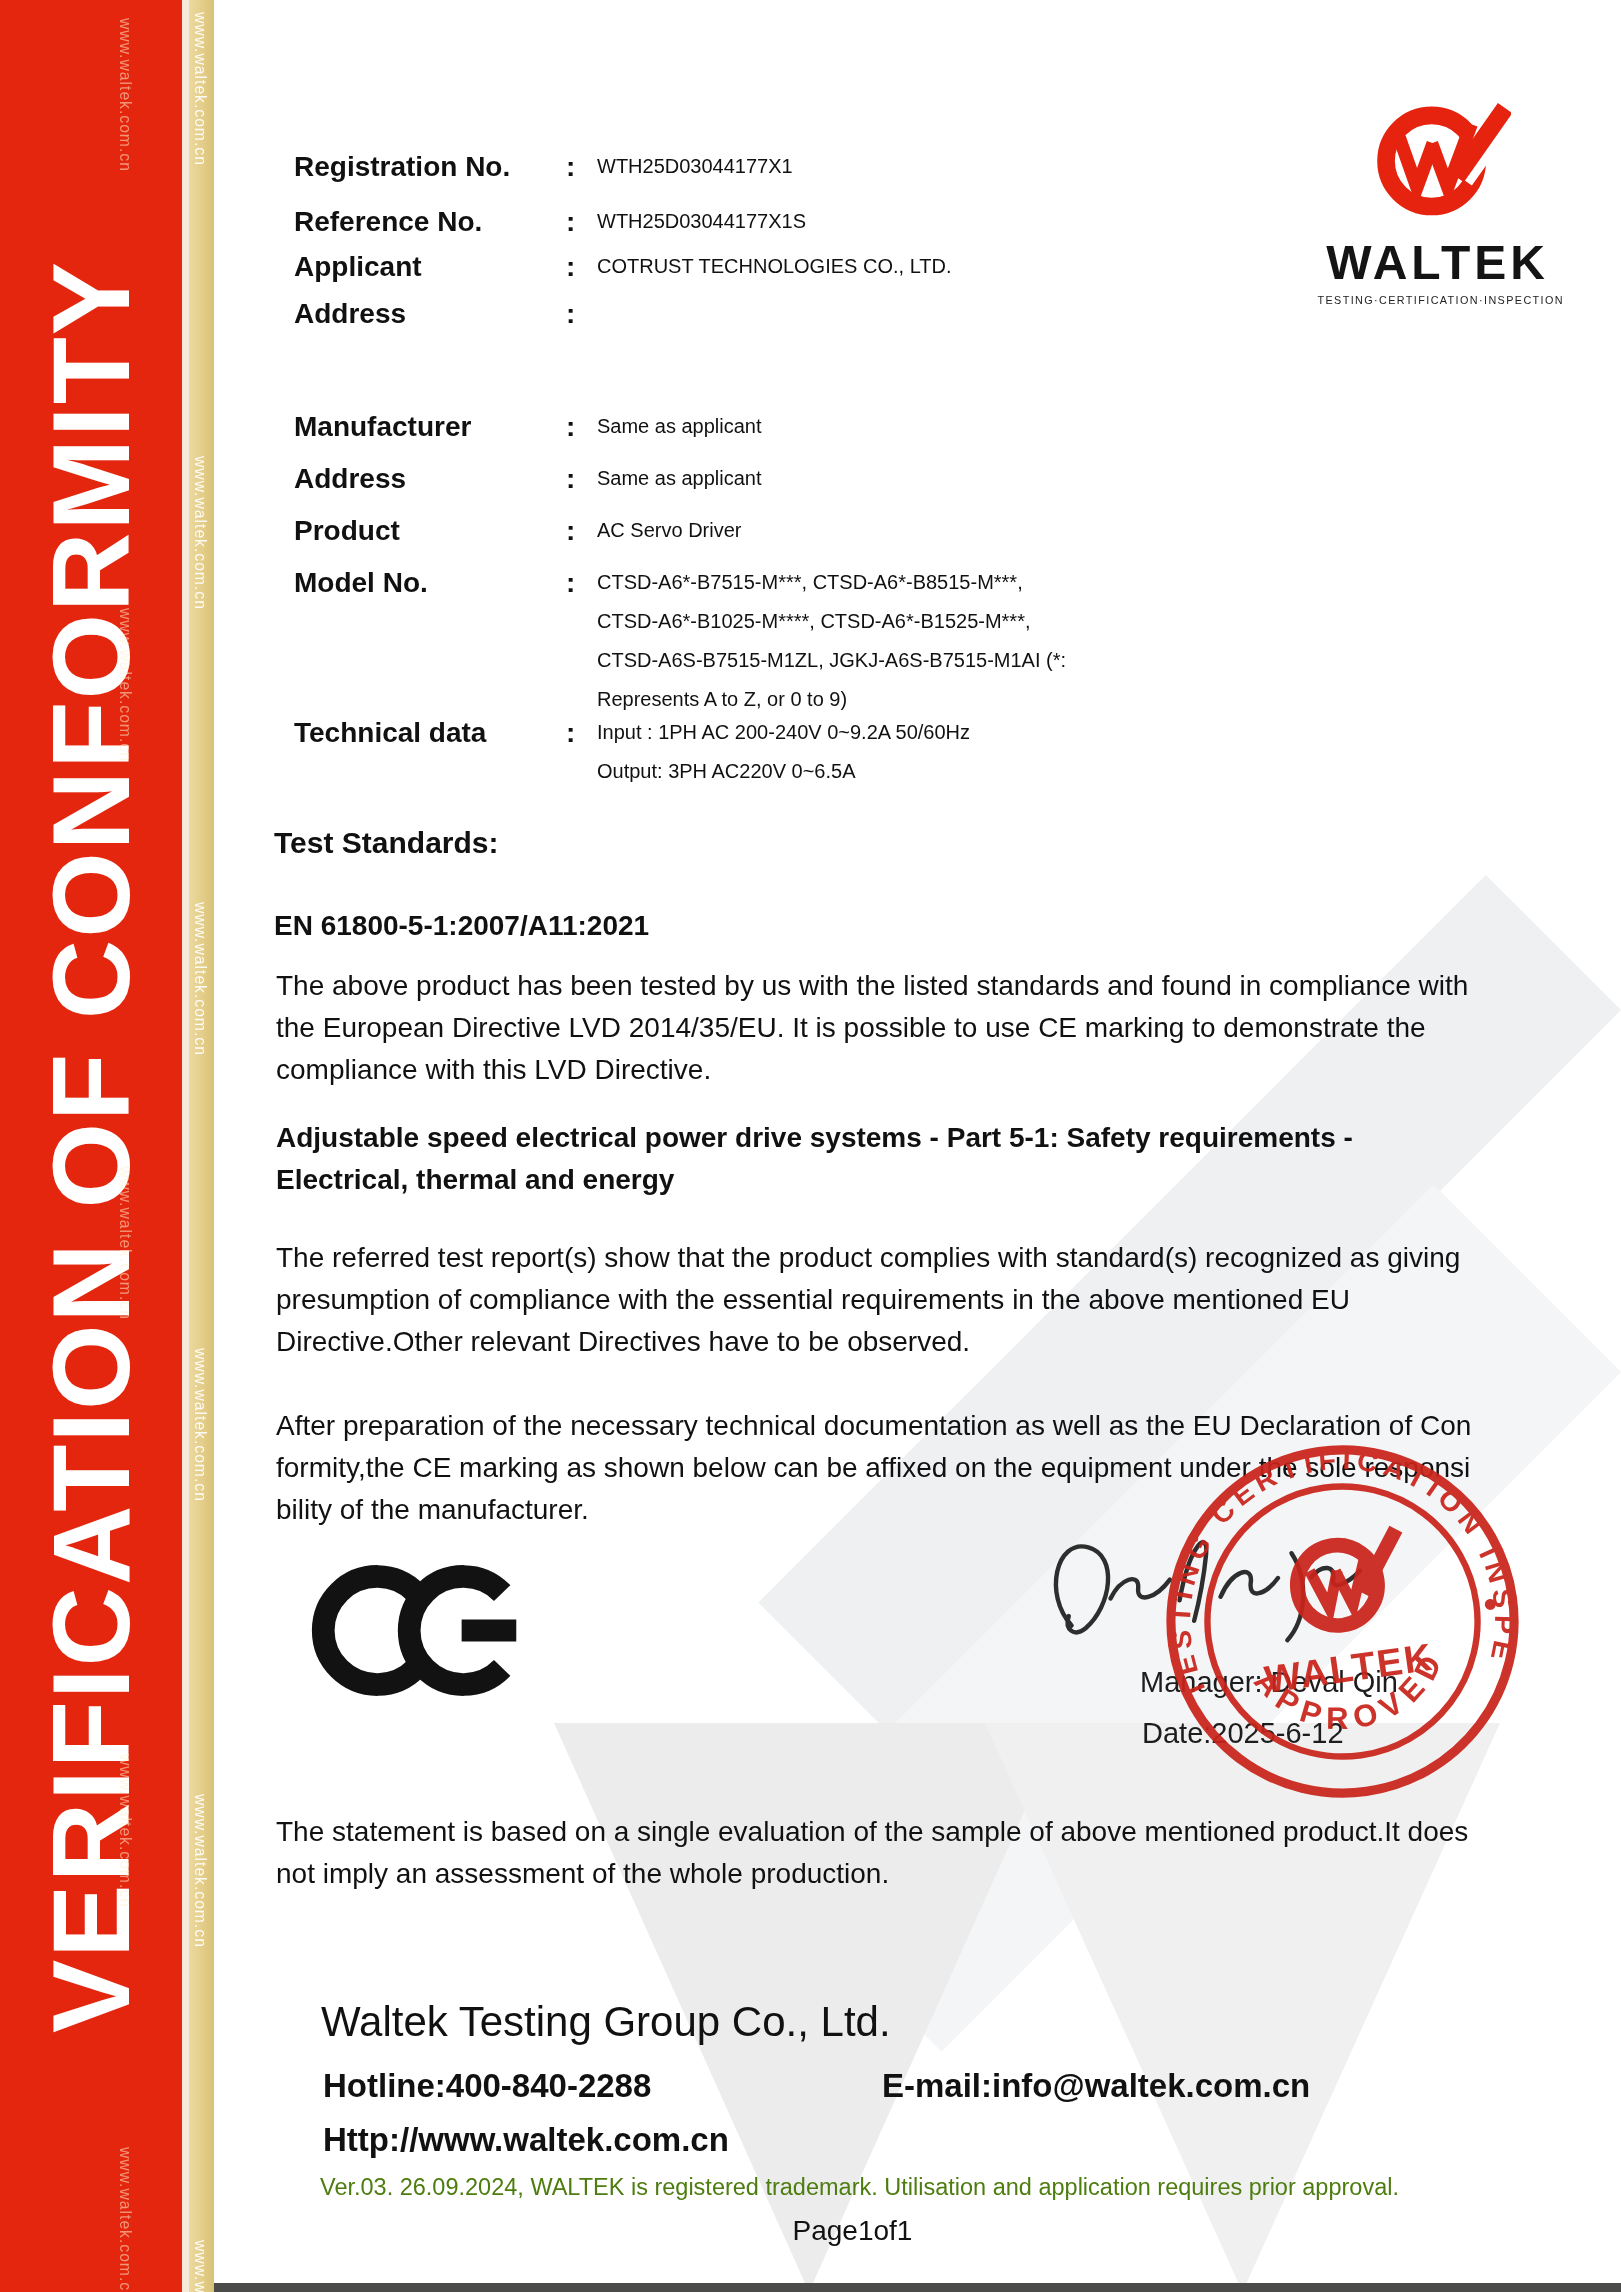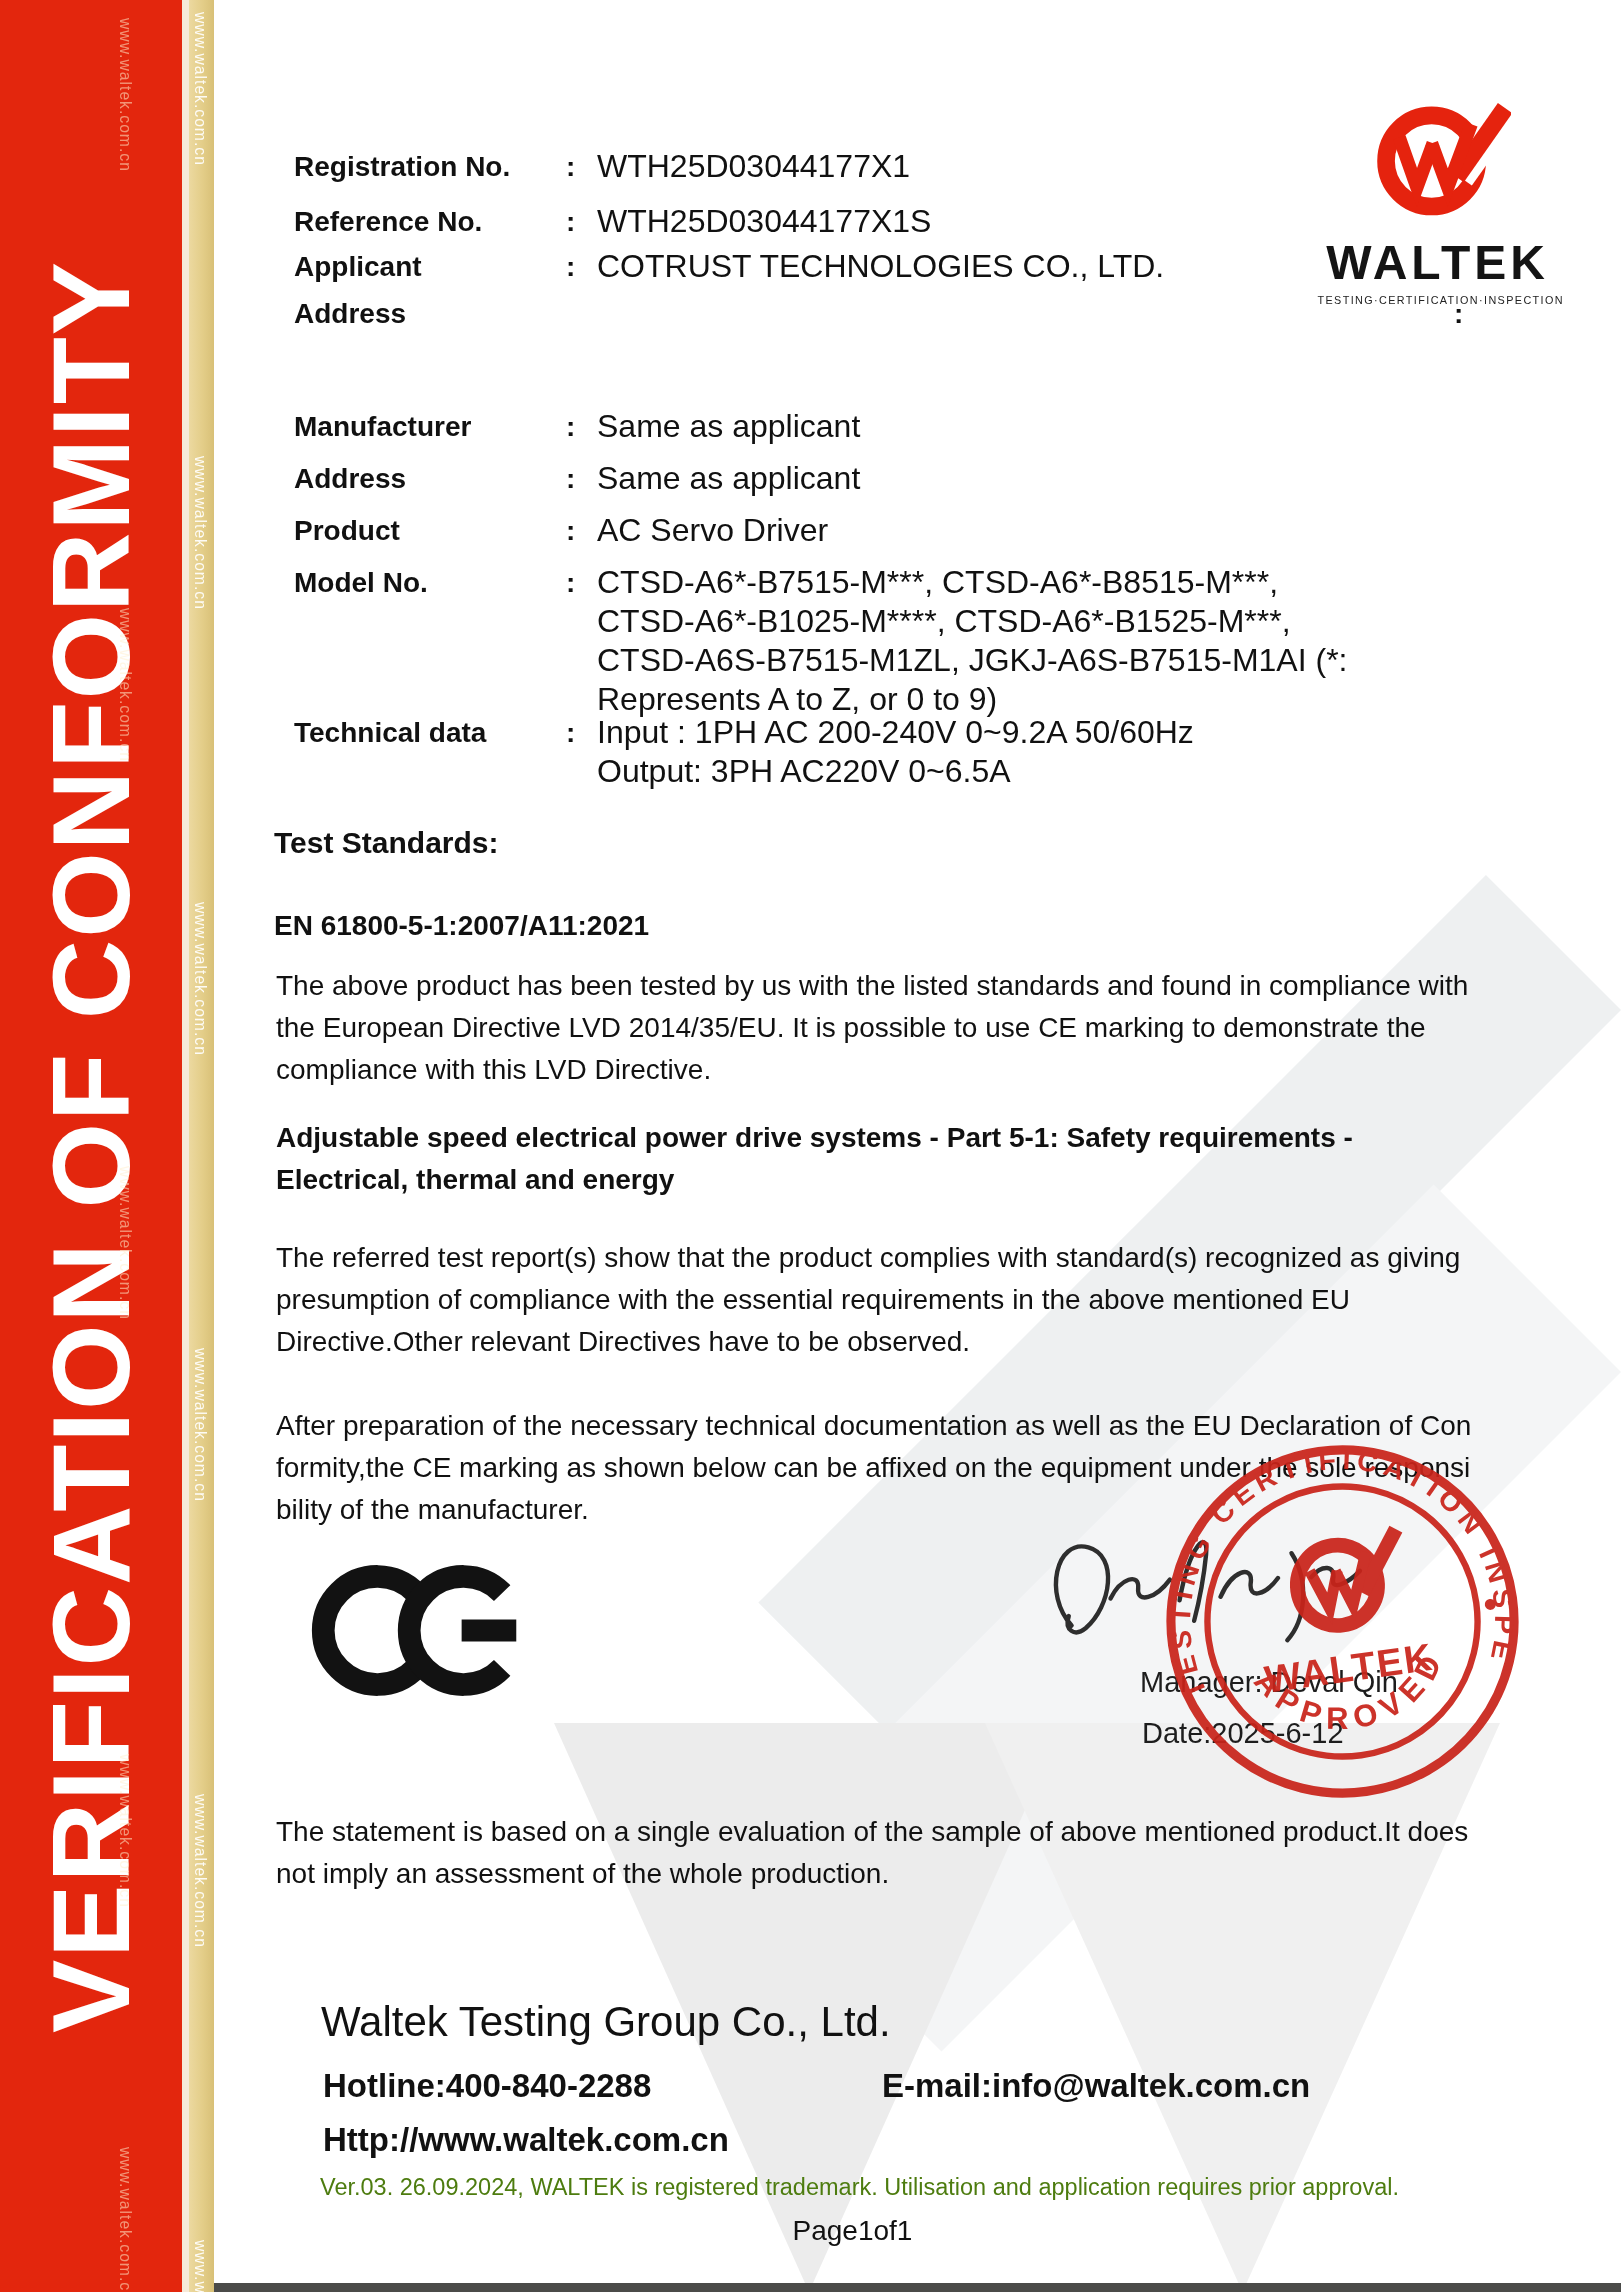--- a/index.html
+++ b/index.html
@@ -24,24 +24,24 @@
   }
   .wm-url{position:absolute;writing-mode:vertical-rl;font-size:15.7px;letter-spacing:1px;white-space:nowrap;}
   .wm-url.on-red{left:116px;color:rgba(255,238,205,0.55);}
   .wm-url.on-gold{left:191px;color:rgba(255,255,255,0.92);}
   
   .logo{position:absolute;left:1311px;top:86px;width:253px;text-align:center;}
   .logo svg{display:block;margin:0 auto;}
   .logo-name{font-size:48px;font-weight:700;letter-spacing:3.9px;color:#141414;margin-top:2px;}
   .logo-tag{font-size:10.8px;letter-spacing:1.4px;color:#222;margin-top:3.9px;text-align:right;}
   
-  .frow{position:absolute;left:294px;width:1191px;display:flex;align-items:flex-start;line-height:39px;justify-content:space-between;}
+  .frow{position:absolute;left:294px;width:1191px;display:flex;align-items:flex-start;line-height:39px;}
   .frow .lbl{flex:0 0 272px;font-weight:700;font-size:28px;}
   .frow .sep{flex:0 0 31px;font-weight:700;font-size:28px;}
-  .frow .val{flex:1;font-size:32px;white-space:pre-line;}
+  .frow .val{flex:1;font-size:20px;white-space:pre-line;}
   
   .abs{position:absolute;}
   .h-test{left:274px;top:826px;font-size:30px;font-weight:700;}
   .h-std{left:274px;top:910px;font-size:28px;font-weight:700;}
   .para{left:276px;width:1204px;font-size:28px;line-height:42px;white-space:pre-line;}
   .para.bold{font-weight:700;}
   
   .sig{left:1031px;top:1502px;}
   .approve-line{font-size:29px;color:#1d1d1d;}
   .stamp{left:1160px;top:1439px;width:365px;height:365px;transform:rotate(-8deg);opacity:0.93;}

